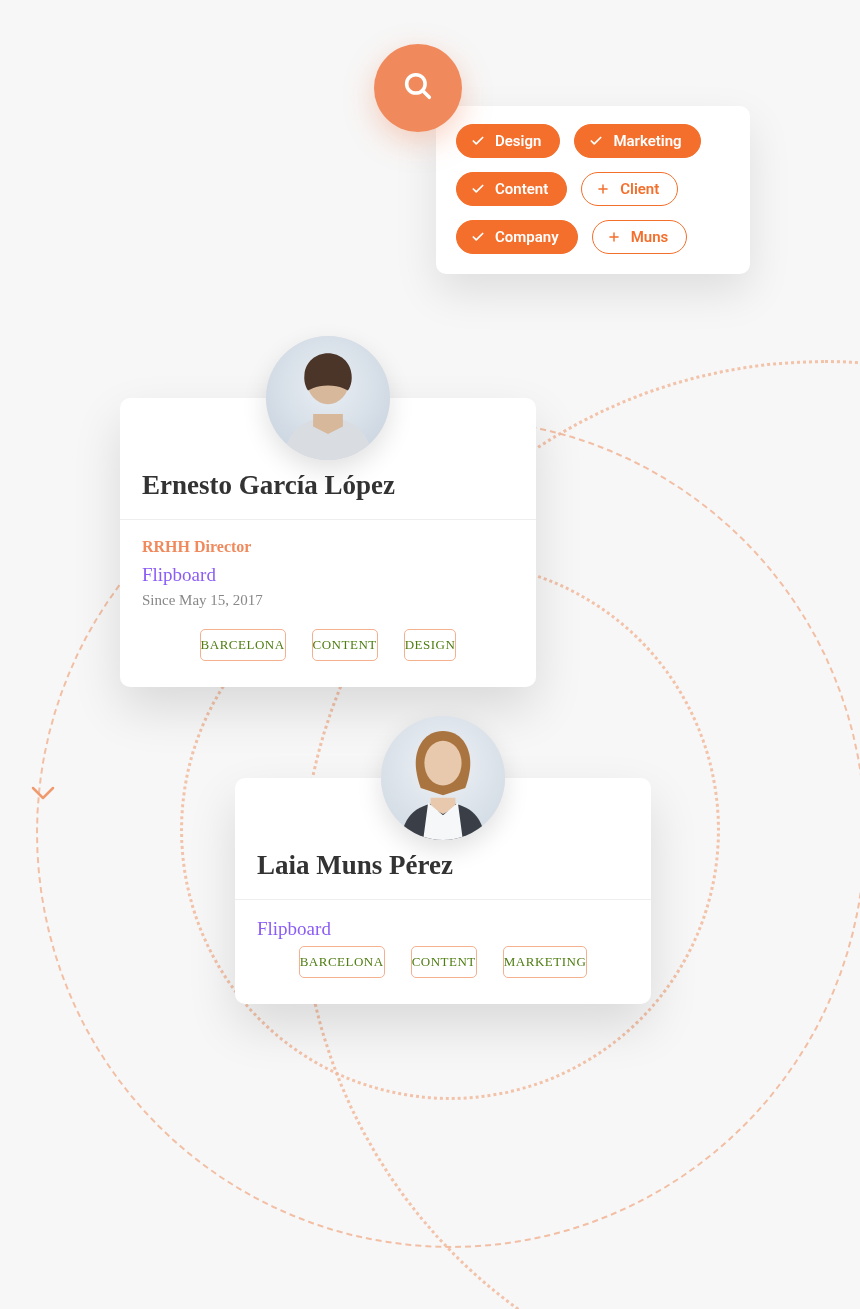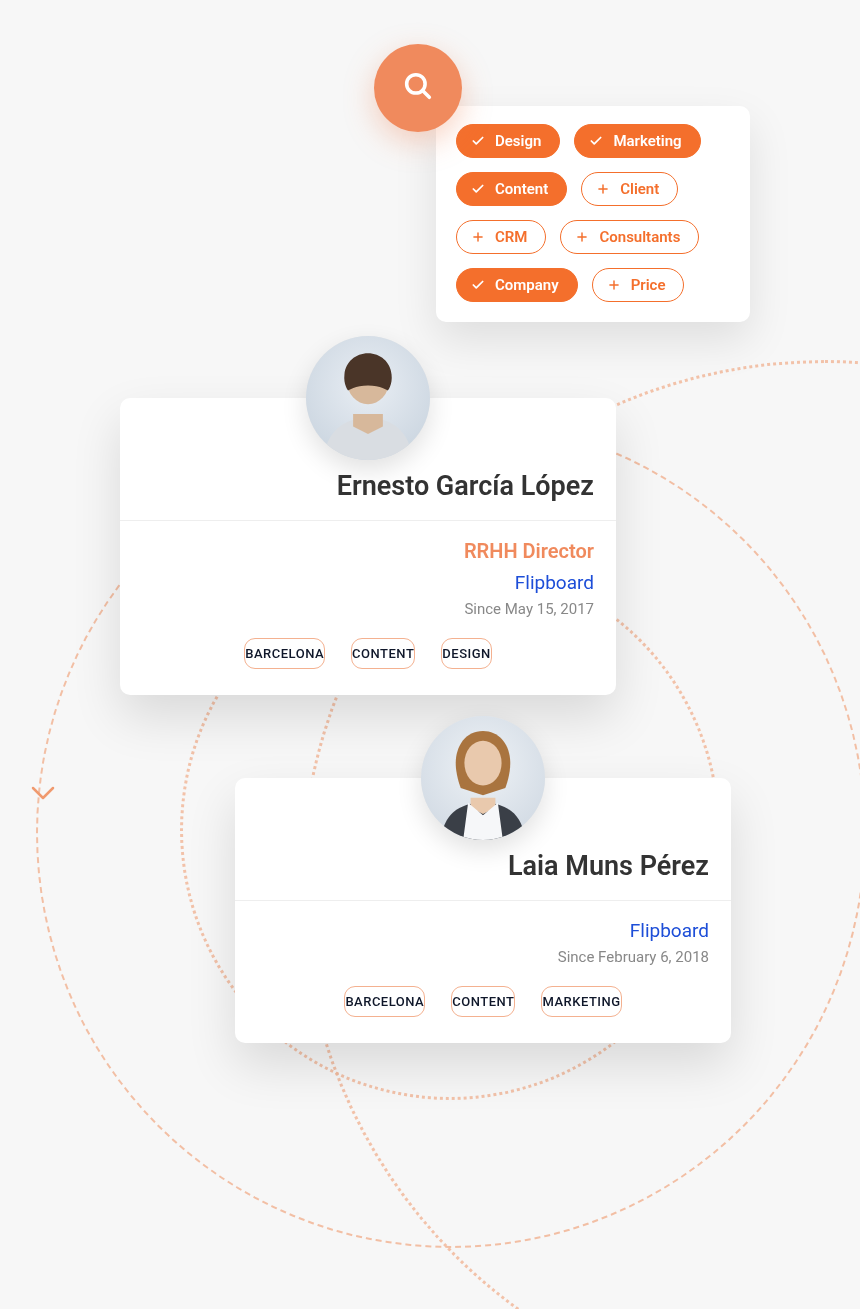--- a/index.html
+++ b/index.html
@@ -97,27 +97,28 @@
     color: #f46f2c;
     border: 1.5px solid #f46f2c;
     text-align: right;
   }
   .chip .ico { width: 14px; height: 14px; display:inline-flex; align-items:center; justify-content:center; flex:0 0 14px; }
   .chip .ico svg { width: 14px; height: 14px; }
 
   
   .profile-card {
     position: absolute;
-    width: 496px;
+    width: 416px;
     background: #fff;
     border-radius: 10px;
     box-shadow: 0 22px 50px rgba(0,0,0,.12);
     padding: 72px 22px 26px 22px;
-    text-align: right;
+    text-align: left;
     z-index: 30;
+    font-family: Liberation Serif, serif;
   }
   .card-1 { left: 120px; top: 398px; }
   .card-2 { left: 235px; top: 778px; }
 
   .avatar {
     position: absolute;
     top: -62px;
     left: 50%;
     transform: translateX(-50%);
     width: 124px; height: 124px;
@@ -133,44 +134,44 @@
     font-weight: 600;
     color: #333;
     padding-bottom: 18px;
   }
   .divider {
     border: none;
     border-top: 1px solid #eee;
     margin: 0 -22px 18px -22px;
   }
   .role {
-    font-size: 20px;
+    font-size: 16px;
     font-weight: 600;
     color: #f08a5d;
     margin-bottom: 8px;
   }
   .company {
     font-size: 19px;
-    color: #1d4ed8;
+    color: #8b5cf6;
     margin-bottom: 6px;
   }
   .since {
     font-size: 15px;
     color: #888;
     margin-bottom: 20px;
   }
   .tag-row {
     display: flex;
     justify-content: center;
     gap: 26px;
   }
   .tag {
     border: 1px solid #f4b190;
-    border-radius: 11px;
-    color: #0f172a;
+    border-radius: 5px;
+    color: #4d7c0f;
     font-size: 13px;
     letter-spacing: .5px;
     font-weight: 500;
     padding: 7px 0;
     text-transform: uppercase;
   }
 </style>
 </head>
 <body>
 
@@ -224,56 +225,36 @@
       <span class="ico">
           <svg viewBox="0 0 24 24" fill="none" stroke="currentColor" stroke-width="2.5" stroke-linecap="round">
             <line x1="12" y1="5" x2="12" y2="19"></line>
             <line x1="5" y1="12" x2="19" y2="12"></line>
           </svg>
         </span>
       <span>Client</span>
     </div>
   </div>
   <div class="chip-row">
+    <div class="chip selected">
+      <span class="ico">
+          <svg viewBox="0 0 24 24" fill="none" stroke="currentColor" stroke-width="3" stroke-linecap="round" stroke-linejoin="round">
+            <polyline points="4 12 9 17 20 6"></polyline>
+          </svg>
+        </span>
+      <span>Company</span>
+    </div>
     <div class="chip unselected">
       <span class="ico">
           <svg viewBox="0 0 24 24" fill="none" stroke="currentColor" stroke-width="2.5" stroke-linecap="round">
             <line x1="12" y1="5" x2="12" y2="19"></line>
             <line x1="5" y1="12" x2="19" y2="12"></line>
           </svg>
         </span>
-      <span>CRM</span>
-    </div>
-    <div class="chip unselected">
-      <span class="ico">
-          <svg viewBox="0 0 24 24" fill="none" stroke="currentColor" stroke-width="2.5" stroke-linecap="round">
-            <line x1="12" y1="5" x2="12" y2="19"></line>
-            <line x1="5" y1="12" x2="19" y2="12"></line>
-          </svg>
-        </span>
-      <span>Consultants</span>
-    </div>
-  </div>
-  <div class="chip-row">
-    <div class="chip selected">
-      <span class="ico">
-          <svg viewBox="0 0 24 24" fill="none" stroke="currentColor" stroke-width="3" stroke-linecap="round" stroke-linejoin="round">
-            <polyline points="4 12 9 17 20 6"></polyline>
-          </svg>
-        </span>
-      <span>Company</span>
-    </div>
-    <div class="chip unselected">
-      <span class="ico">
-          <svg viewBox="0 0 24 24" fill="none" stroke="currentColor" stroke-width="2.5" stroke-linecap="round">
-            <line x1="12" y1="5" x2="12" y2="19"></line>
-            <line x1="5" y1="12" x2="19" y2="12"></line>
-          </svg>
-        </span>
-      <span>Price</span>
+      <span>Muns</span>
     </div>
   </div>
 </div>
 
 <div class="profile-card card-1">
   <div class="avatar">
     <svg viewBox="0 0 100 100" preserveAspectRatio="xMidYMid slice">
       <defs>
           <radialGradient id="bg1" cx="50%" cy="40%" r="70%">
             <stop offset="0%" stop-color="#e9eef4"></stop>
@@ -312,19 +293,18 @@
       <path d="M50 12c14 0 22 12 22 26 0 10-4 20-4 20l-18 6-18-6s-4-10-4-20c0-14 8-26 22-26z" fill="#a9743f"></path>
       <ellipse cx="50" cy="38" rx="15" ry="18" fill="#e9c9ad"></ellipse>
       <path d="M16 100c2-20 14-30 34-30s32 10 34 30z" fill="#3a3f47"></path>
       <path d="M40 66h20v8l-10 5-10-5z" fill="#e9c9ad"></path>
       <path d="M38 70l12 10 12-10 4 30H34z" fill="#f6f7f9"></path>
     </svg>
   </div>
   <div class="person-name">Laia Muns Pérez</div>
   <hr class="divider">
   <div class="company">Flipboard</div>
-  <div class="since">Since February 6, 2018</div>
   <div class="tag-row">
     <span class="tag">BARCELONA</span>
     <span class="tag">CONTENT</span>
     <span class="tag">MARKETING</span>
   </div>
 </div>
 
 </body></html>

